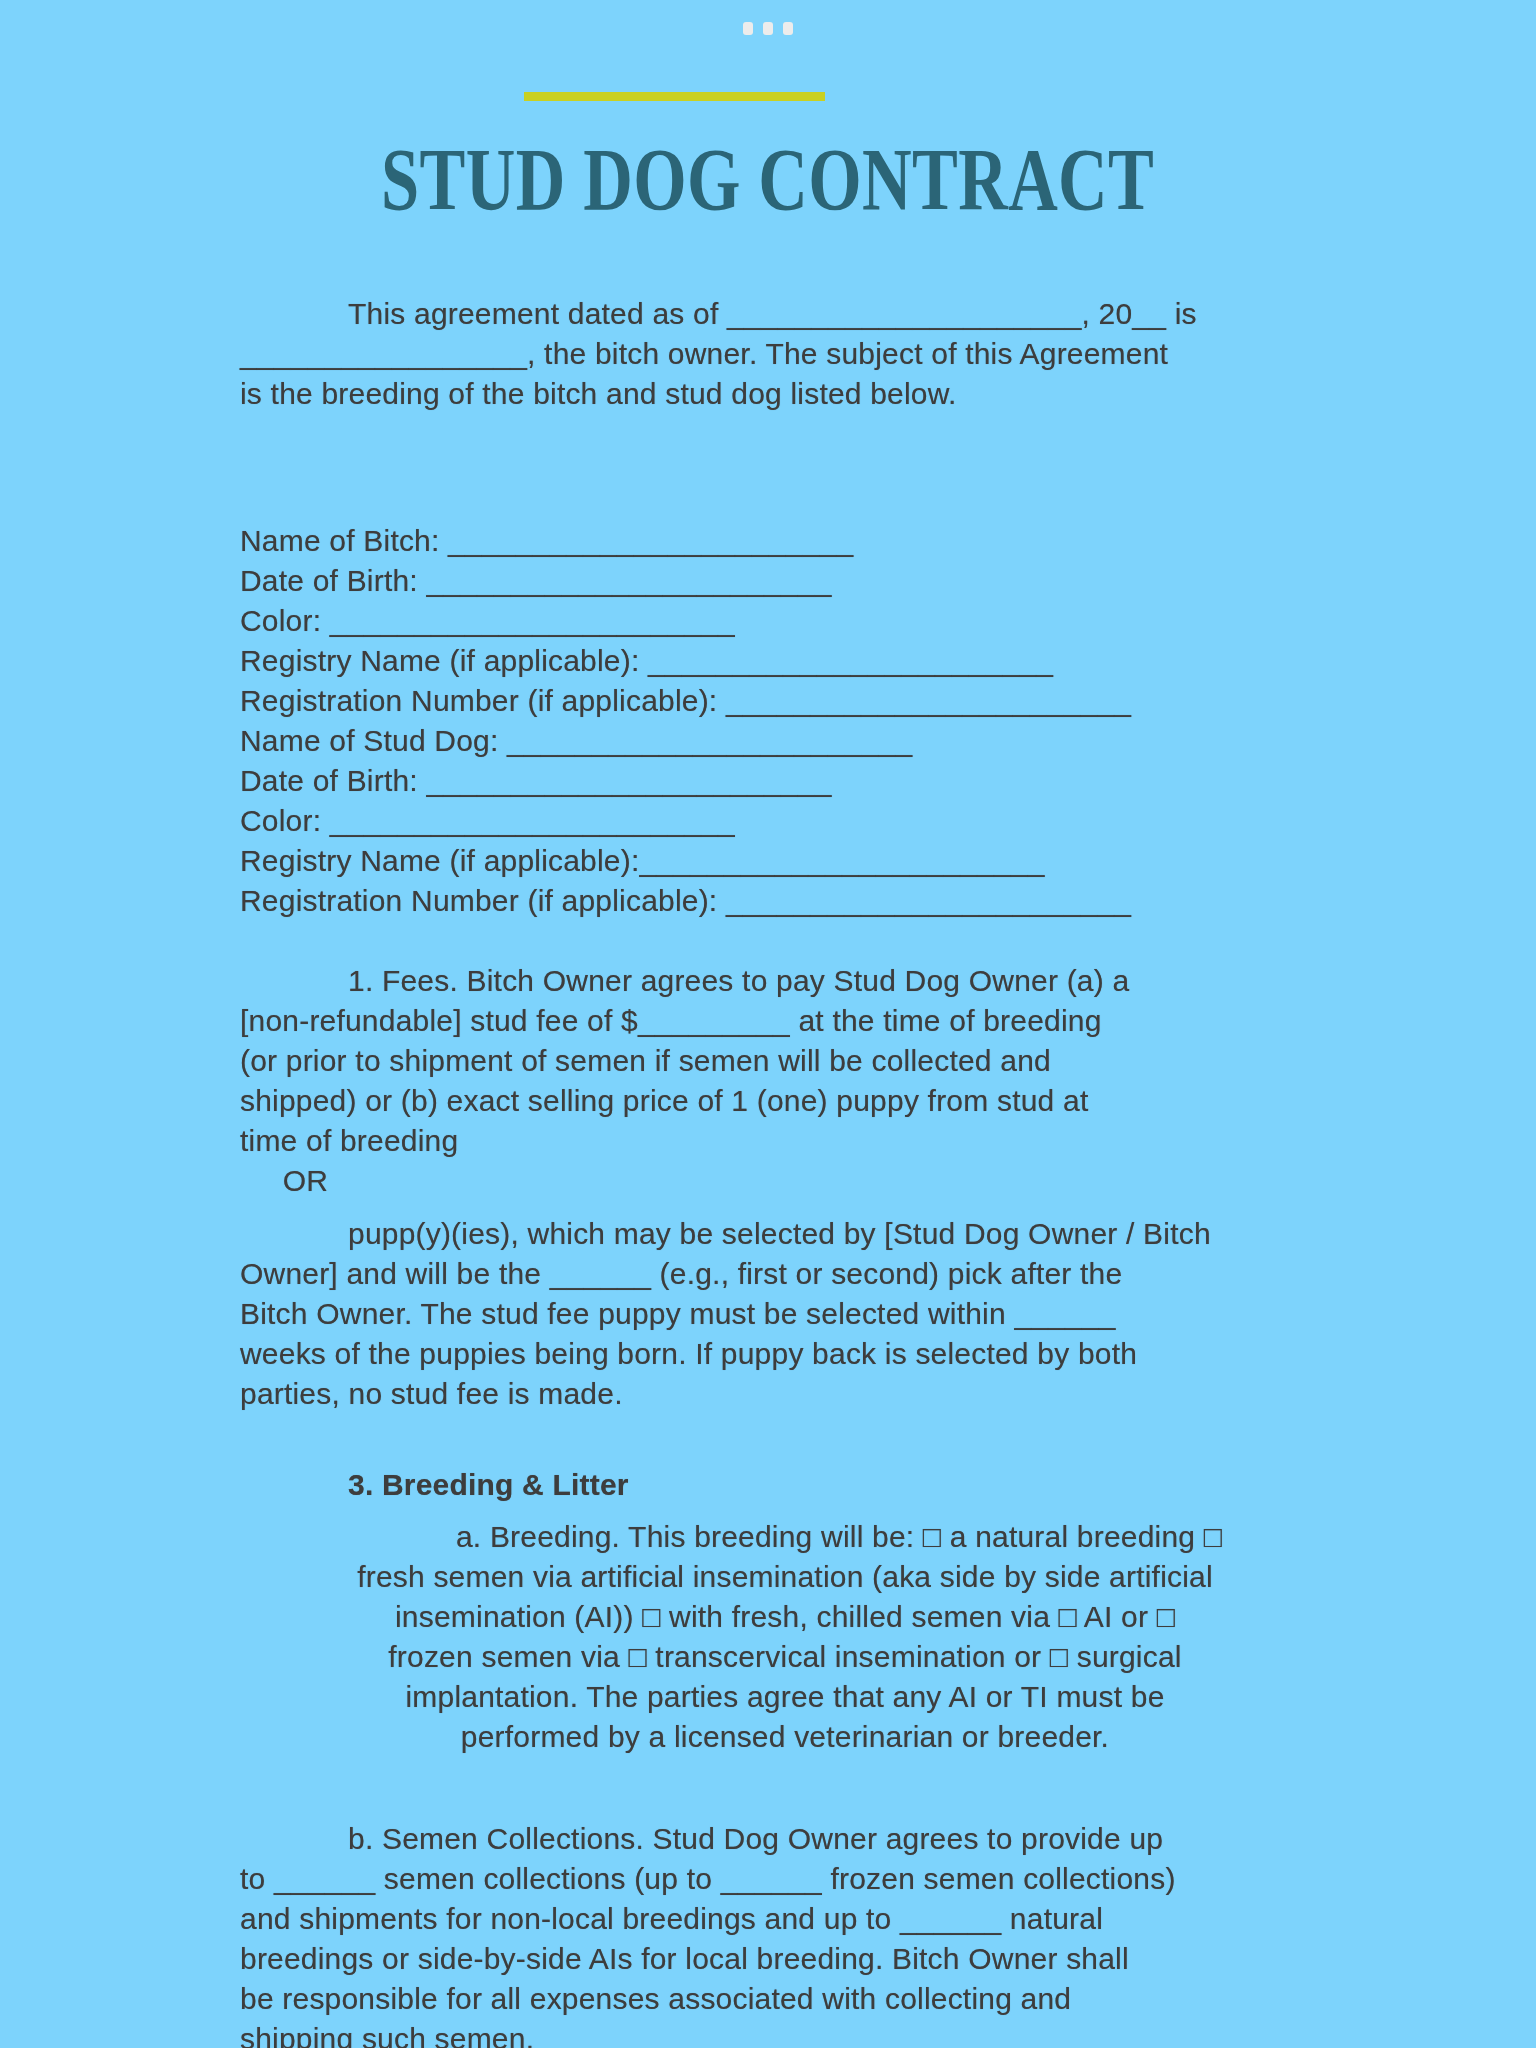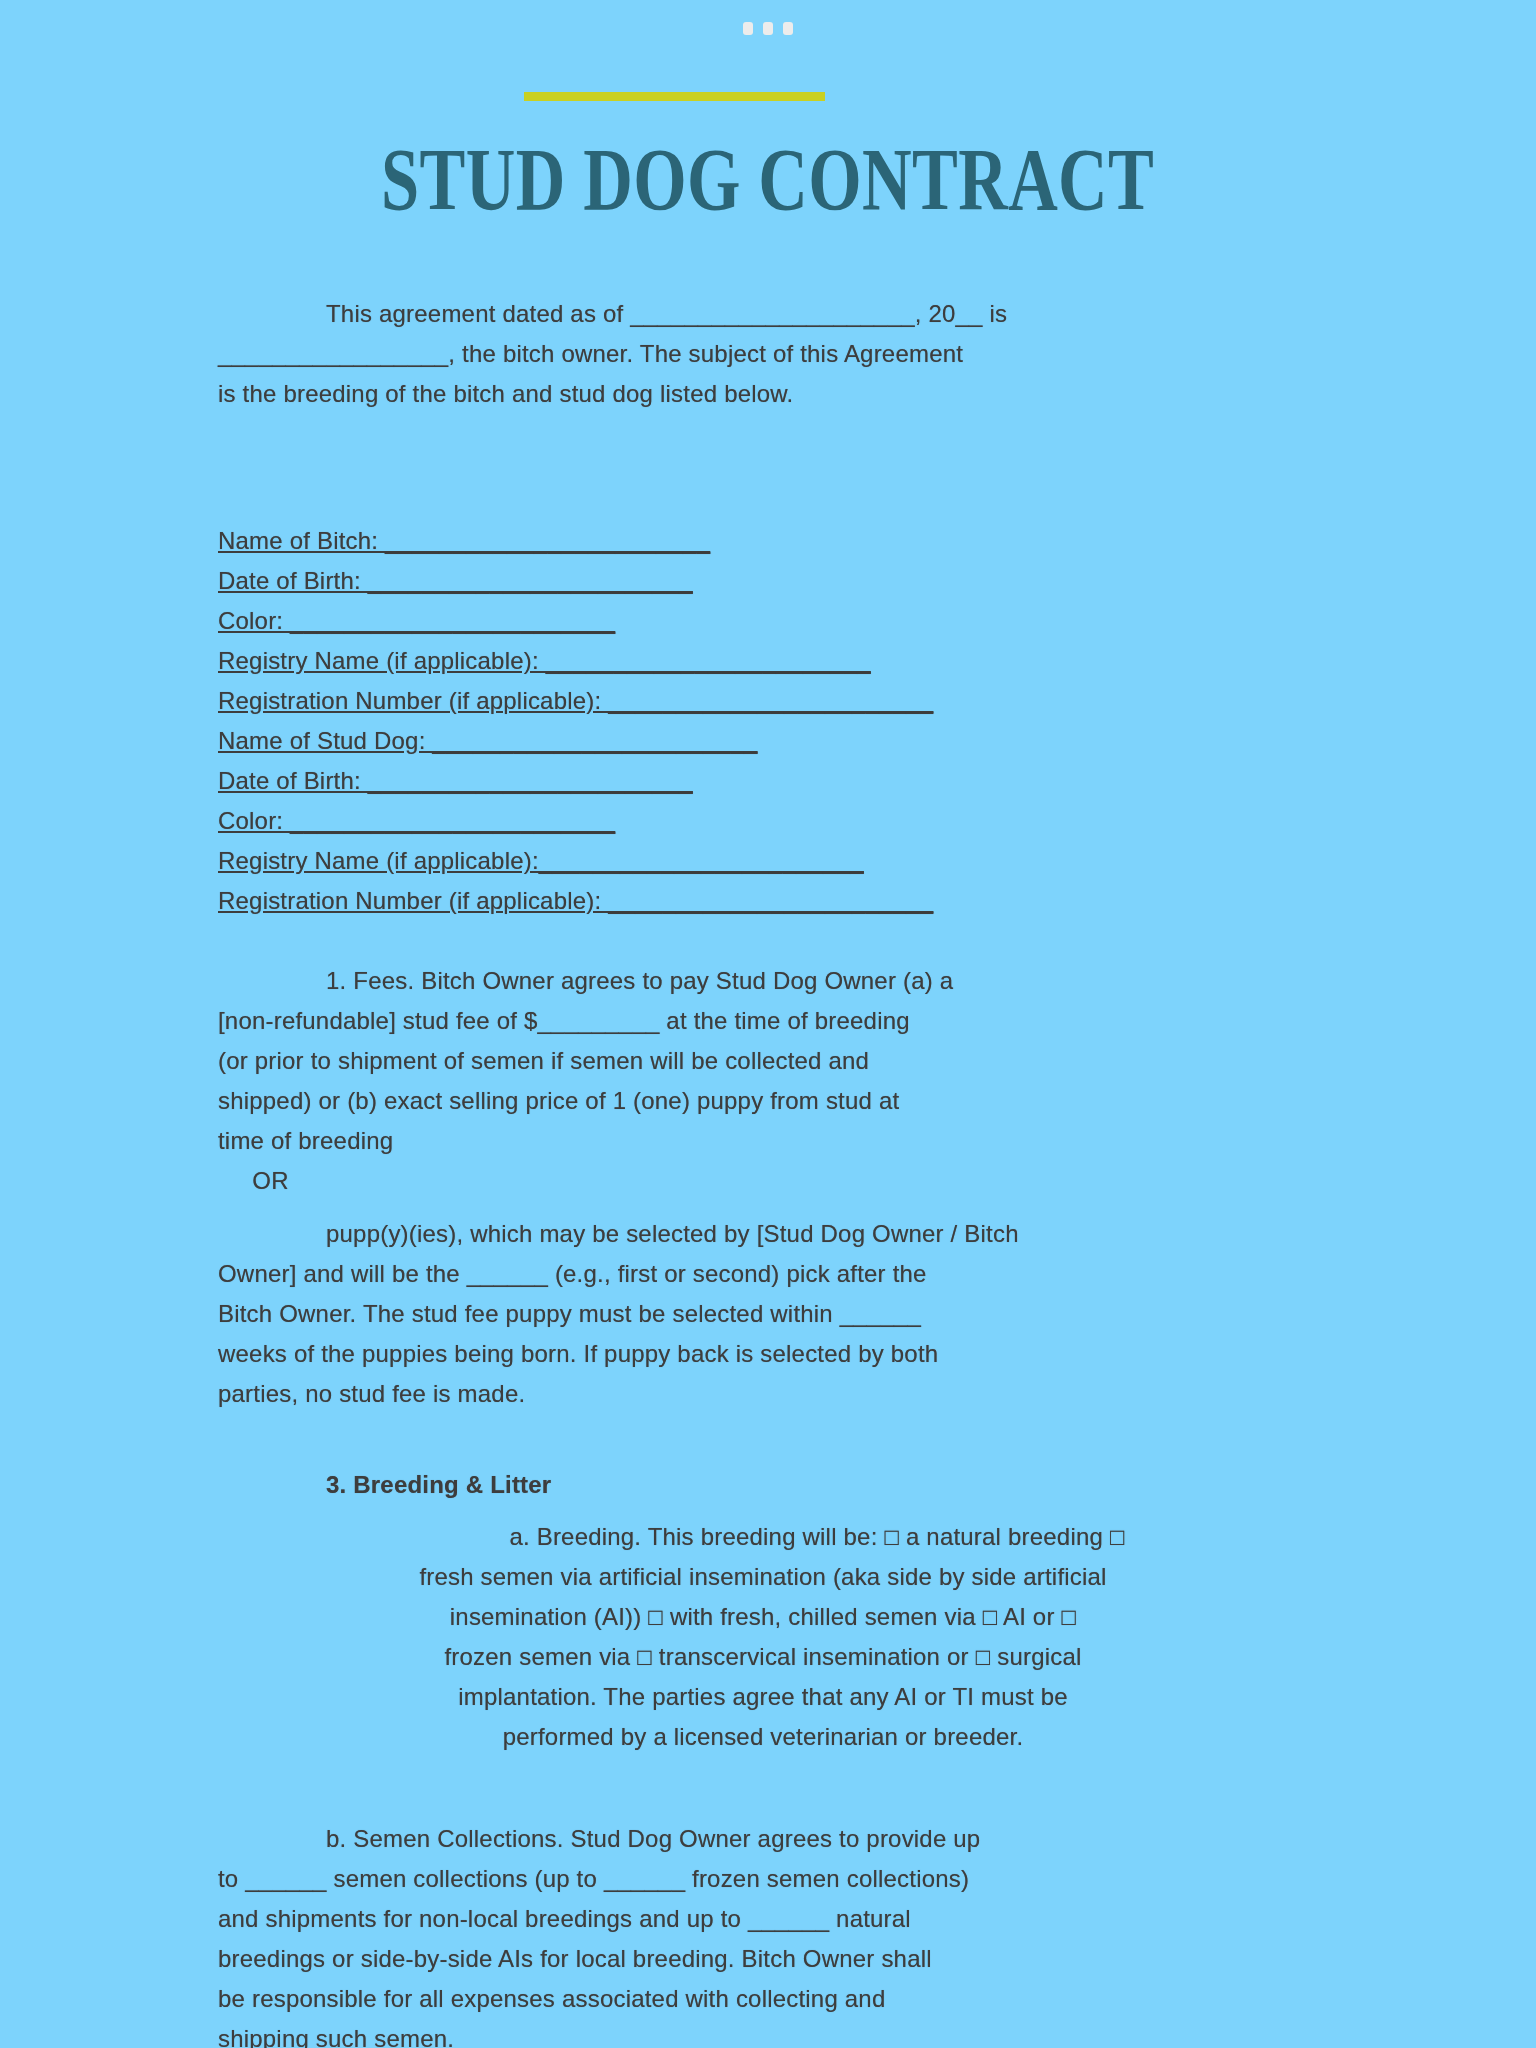--- a/index.html
+++ b/index.html
@@ -37,30 +37,30 @@
     font-weight:bold;
     font-size:88px;line-height:1;
     color:#2b6577;
     transform:scaleX(0.78);
     transform-origin:center;
     white-space:nowrap;
     letter-spacing:0.5px;
   }
   
   .block{
-    position:absolute;left:218px;width:1090px;
-    font-size:24px;line-height:40px;
+    position:absolute;left:240px;width:1090px;
+    font-size:30px;line-height:40px;
     letter-spacing:0.2px;
     text-shadow:0 0 0.7px rgba(61,61,61,0.55);
   }
   .line{white-space:pre;}
   .para .line:first-child{padding-left:108px;}
   .single-heading{padding-left:108px;white-space:pre;font-weight:bold;}
   .b-intro{top:294px;}
-  .b-fields{top:521px;text-decoration:underline;}
+  .b-fields{top:521px;}
   .b-fees{top:961px;}
   .b-puppies{top:1214px;}
   .b-heading3{top:1465px;}
   .b-breeding{top:1517px;text-align:center;}
   .b-semen{top:1819px;}
 </style>
 </head>
 <body>
 
 <div class="page">

